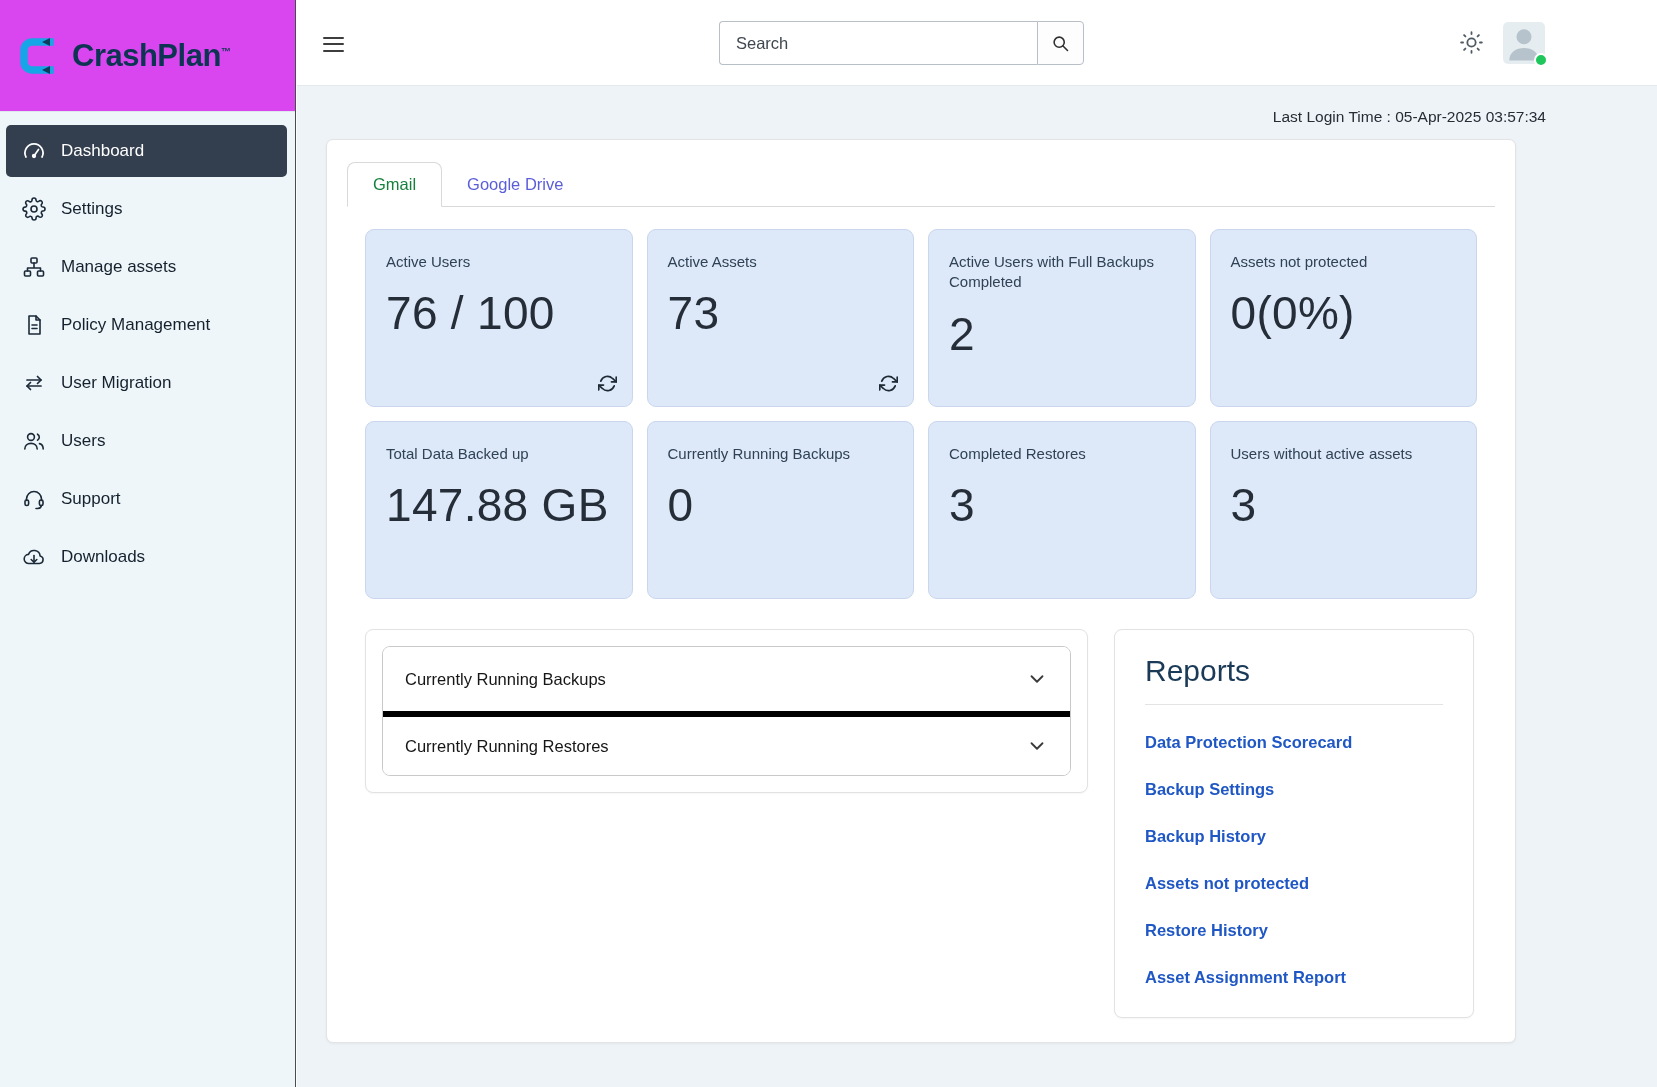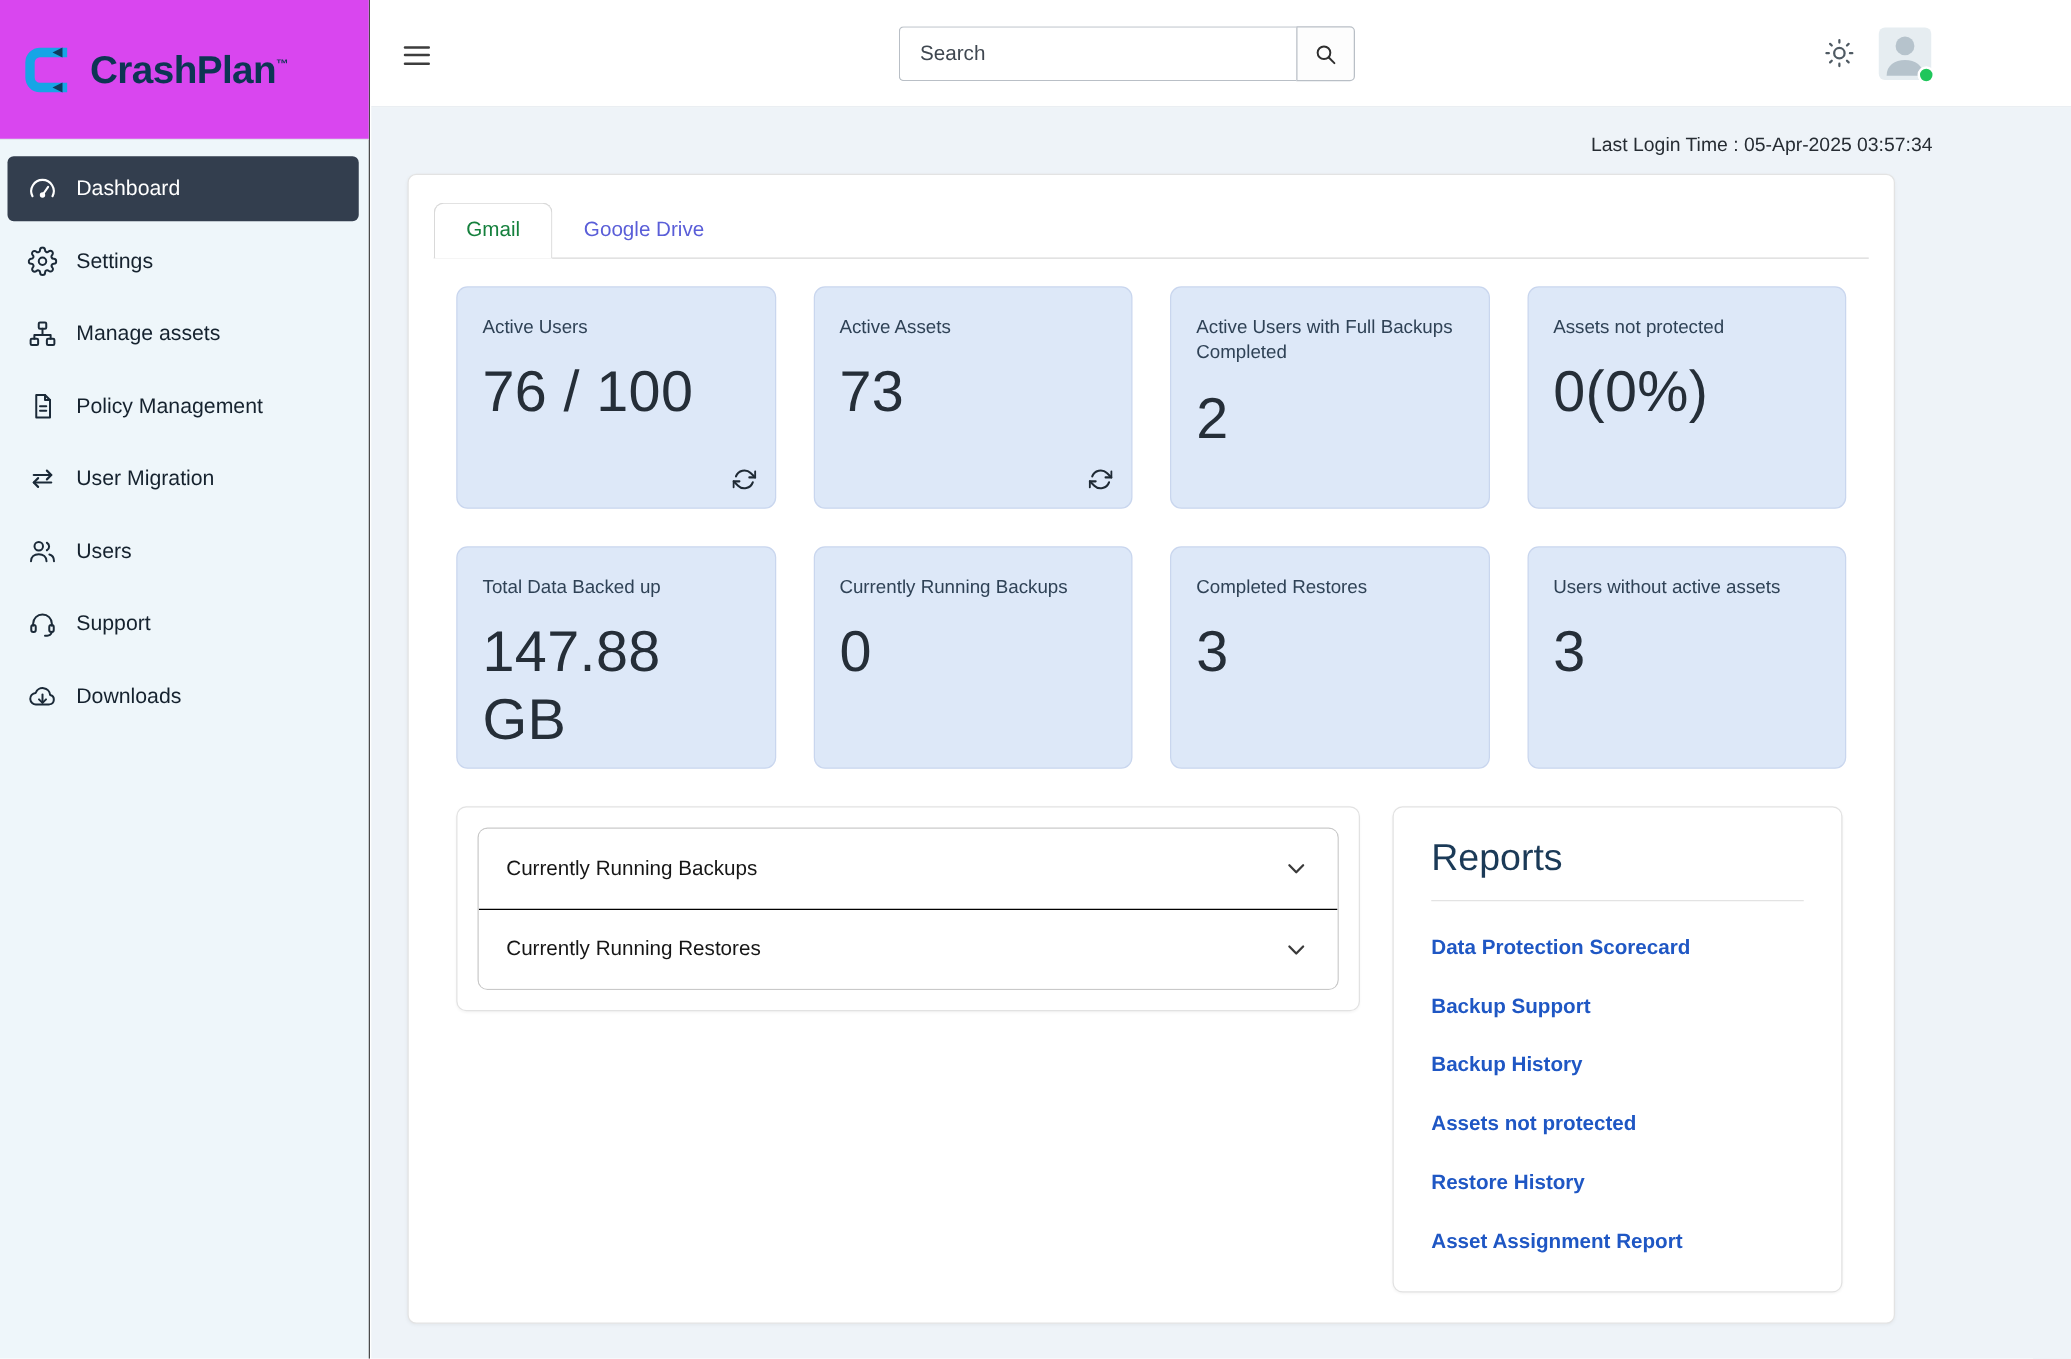--- a/index.html
+++ b/index.html
@@ -88,42 +88,42 @@
   }
   .tab { padding:12px 25px; font-size:16.5px; cursor:pointer; }
   .tab.active {
     border:1px solid #d9d9d9; border-bottom:1px solid #ffffff;
     border-radius:8px 8px 0 0; margin-bottom:-1px; background:#fff; color:#15803d;
   }
   .tab.alt { color:#5a5ed8; font-weight:500; }
 
   .stats {
     margin:22px 38px 0 38px;
-    display:grid; grid-template-columns:repeat(4,1fr); gap:30px;
+    display:grid; grid-template-columns:repeat(4,1fr); gap:14px;
   }
   .card {
     position:relative; height:178px; background:#dde8f8;
     border:1px solid #c9d6ee; border-radius:9px; padding:22px 20px;
   }
   .card-label { font-size:15px; line-height:1.35; color:#2f4256; max-width:230px; }
   .card-value { margin-top:14px; font-size:46px; color:#252e38; letter-spacing:0.3px; }
   .refresh { position:absolute; right:15px; bottom:13px; width:19px; height:19px; color:#1f2a35; cursor:pointer; }
   .refresh svg { width:19px; height:19px; }
 
   .bottom-row { margin:30px 38px 0 38px; display:flex; gap:26px; align-items:flex-start; }
   .accordions {
     width:723px; background:#fff; border:1px solid #e2e2e2; border-radius:8px;
     padding:16px; box-shadow:0 1px 2px rgba(0,0,0,.04);
   }
   .acc-box { border:1px solid #c9c9c9; border-radius:8px; overflow:hidden; }
   .acc-row {
     height:64px; display:flex; align-items:center; justify-content:space-between;
     padding:0 22px; font-size:16.5px; color:#161616; background:#fff; cursor:pointer;
   }
-  .acc-row + .acc-row { border-top:1px solid #000000; }
+  .acc-row + .acc-row { border-top:6px solid #000000; }
   .chev { width:22px; height:22px; color:#3a3a3a; }
   .chev svg { width:22px; height:22px; }
 
   .reports {
     width:360px; background:#fff; border:1px solid #e2e2e2; border-radius:8px;
     padding:24px 30px 30px 30px; min-height:385px;
     box-shadow:0 1px 2px rgba(0,0,0,.04);
   }
   .reports h2 { font-size:30px; font-weight:500; color:#1b3a57; }
   .reports hr { border:none; border-top:1px solid #e3e3e3; margin:16px 0 0 0; }
@@ -363,21 +363,21 @@
                 </svg>
               </span>
             </div>
           </div>
         </div>
 
         <div class="reports">
           <h2>Reports</h2>
           <hr>
           <a class="report-link">Data Protection Scorecard</a>
-          <a class="report-link">Backup Support</a>
+          <a class="report-link">Backup Settings</a>
           <a class="report-link">Backup History</a>
           <a class="report-link">Assets not protected</a>
           <a class="report-link">Restore History</a>
           <a class="report-link">Asset Assignment Report</a>
         </div>
 
       </div>
 
     </section>
   </main>

